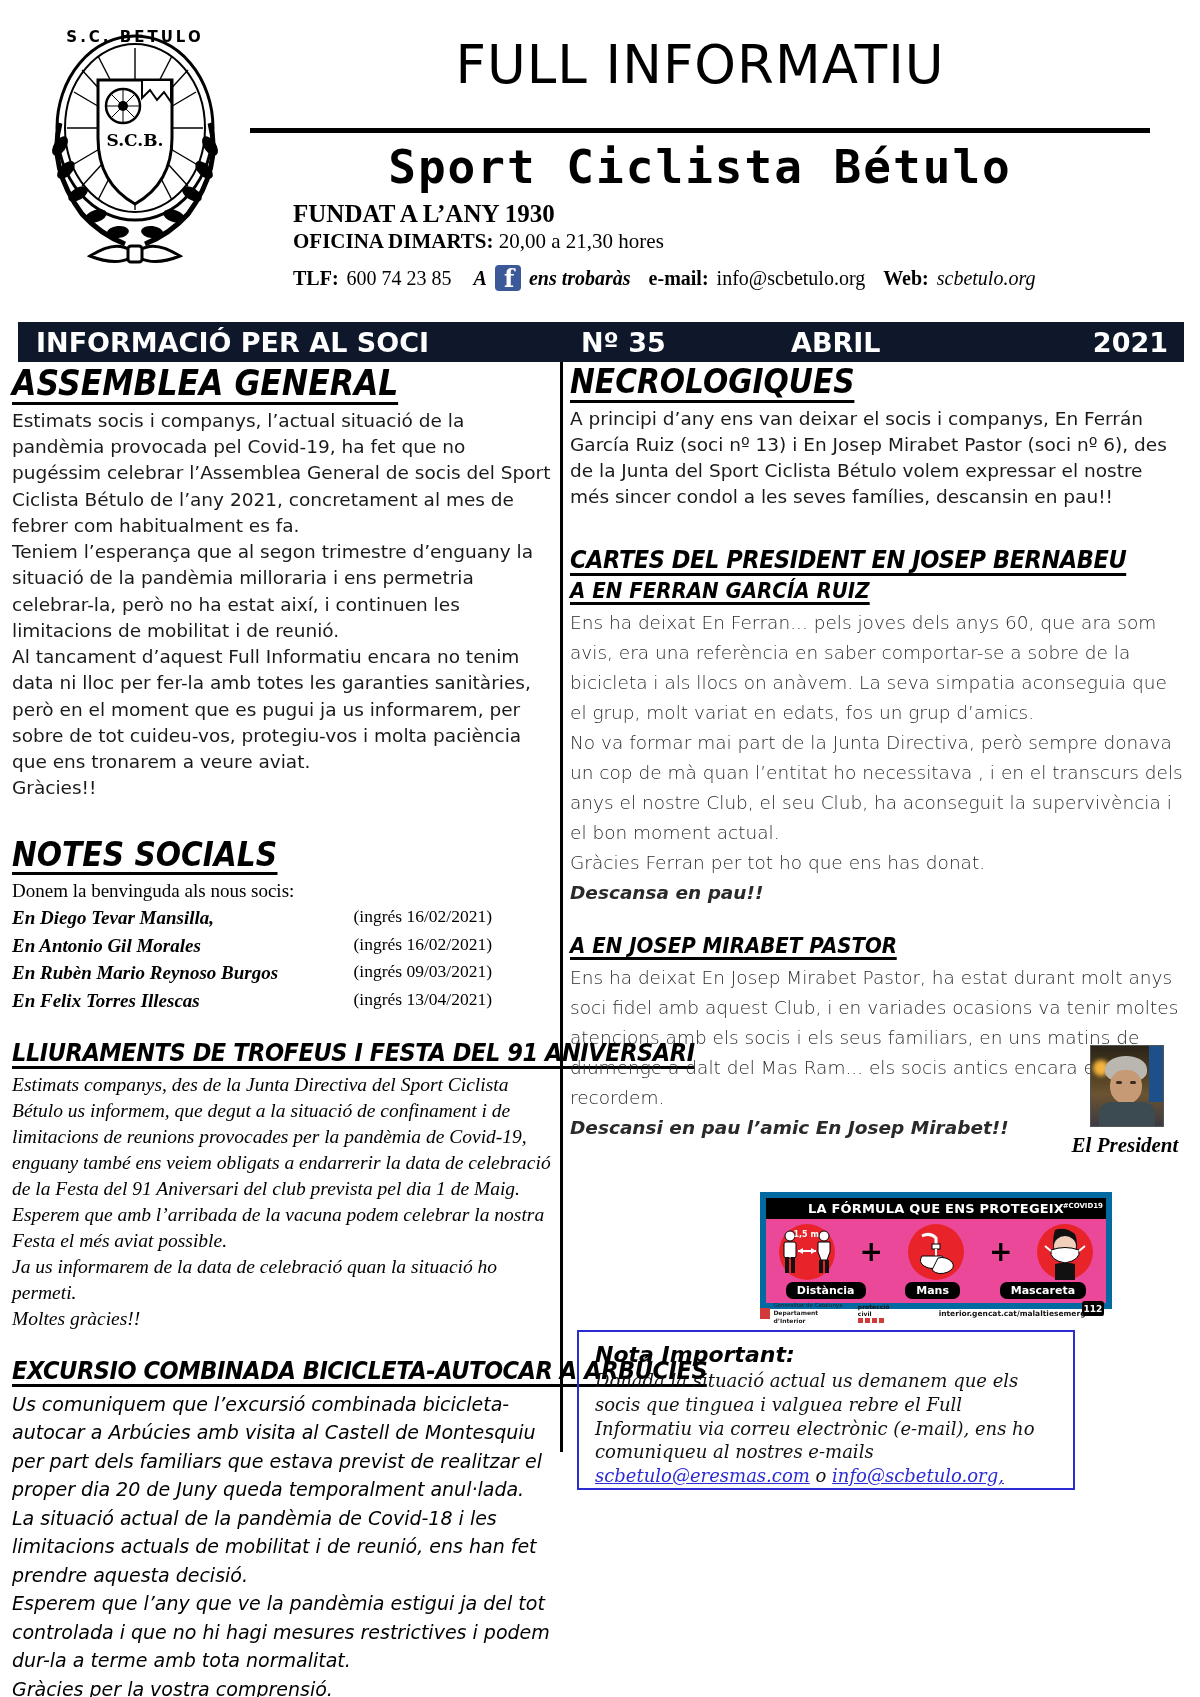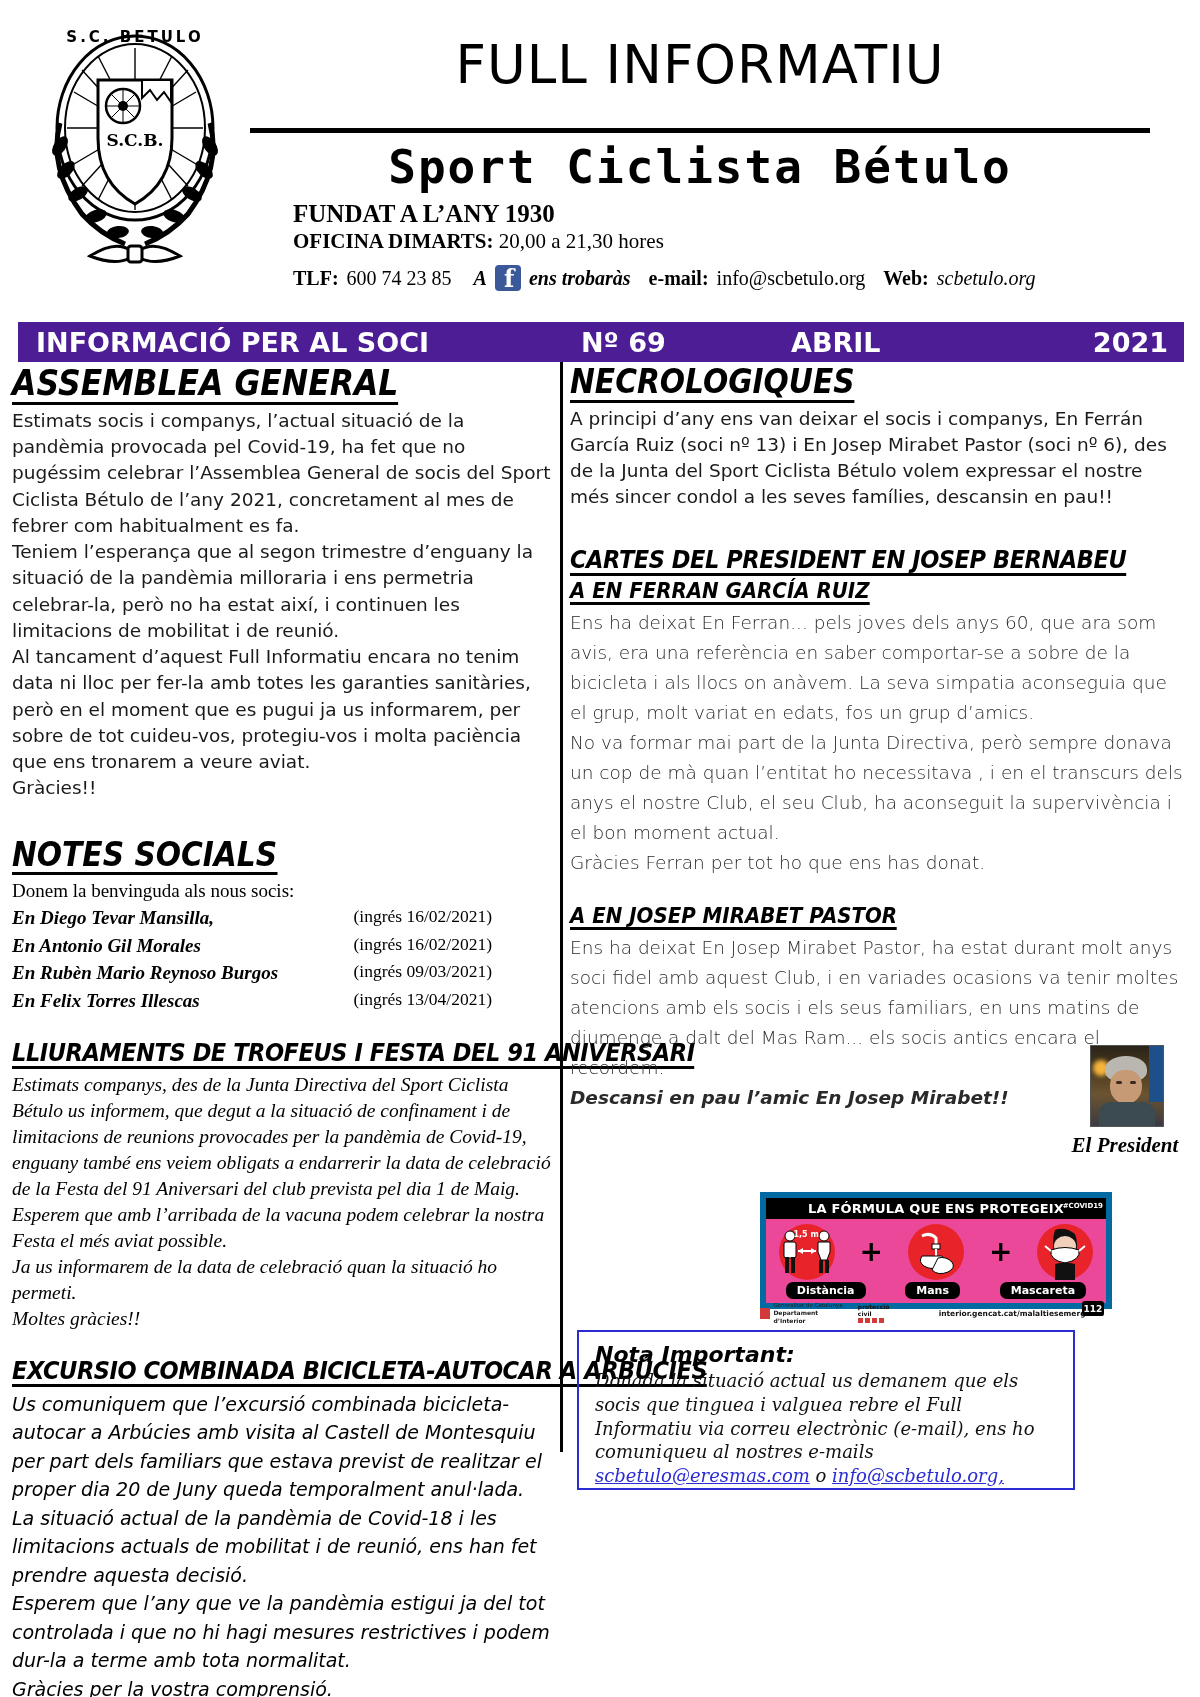--- a/index.html
+++ b/index.html
@@ -60,21 +60,21 @@
   }
   .fb-icon::after {
     content:"f"; position:absolute; left:9px; top:-1px;
     color:#fff; font-family:"DejaVu Serif", serif;
     font-size:24px; font-weight:bold;
   }
 
   
   .banner {
     position:absolute; left:18px; top:322px; width:1166px; height:40px;
-    background:#4c1d95; color:#fff;
+    background:#0f172a; color:#fff;
     font-family:"DejaVu Sans", sans-serif;
     font-weight:bold; font-size:27px;
     display:flex; align-items:center;
   }
   .banner .b1 { position:absolute; left:18px; letter-spacing:0px; }
   .banner .b2 { position:absolute; left:563px; }
   .banner .b3 { position:absolute; left:773px; }
   .banner .b4 { position:absolute; right:16px; }
 
   
@@ -286,21 +286,21 @@
     <span class="it">ens trobaràs</span>
     <b style="margin-left:10px">e-mail:</b>
     <span>info@scbetulo.org</span>
     <b style="margin-left:10px">Web:</b>
     <span class="it-norm">scbetulo.org</span>
   </div>
 </div>
 
 <div class="banner">
   <span class="b1">INFORMACIÓ PER AL SOCI</span>
-  <span class="b2">Nº 69</span>
+  <span class="b2">Nº 35</span>
   <span class="b3">ABRIL</span>
   <span class="b4">2021</span>
 </div>
 
 <div class="col-div"></div>
 
 <div class="colL">
 
   <div class="sec">
     <div class="hd-wrap"><div class="h-blk h-xl">ASSEMBLEA GENERAL</div></div>
@@ -362,20 +362,21 @@
   </div>
 
   <div class="gap-l"></div>
 
   <div class="sec">
     <div class="hd-wrap"><div class="h-blk h-md">CARTES DEL PRESIDENT EN JOSEP BERNABEU</div></div>
     <div class="hd-wrap"><div class="h-blk h-sm">A EN FERRAN GARCÍA RUIZ</div></div>
     <div class="t-hand-light">Ens ha deixat En Ferran... pels joves dels anys 60, que ara som avis, era una referència en saber comportar-se a sobre de la bicicleta i als llocs on anàvem. La seva simpatia aconseguia que el grup, molt variat en edats, fos un grup d’amics.</div>
     <div class="t-hand-light">No va formar mai part de la Junta Directiva, però sempre donava un cop de mà quan l’entitat ho necessitava , i en el transcurs dels anys el nostre Club, el seu Club, ha aconseguit la supervivència i el bon moment actual.</div>
     <div class="t-hand-light">Gràcies Ferran per tot ho que ens has donat.</div>
+    <div class="t-hand-light" style="font-weight:bold;font-style:italic">Descansa en pau!!</div>
   </div>
 
   <div class="gap-m"></div>
 
   <div class="sec">
     <div class="hd-wrap"><div class="h-blk h-sm">A EN JOSEP MIRABET PASTOR</div></div>
     <div class="t-hand-light">Ens ha deixat En Josep Mirabet Pastor, ha estat durant molt anys soci fidel amb aquest Club, i en variades ocasions va tenir moltes atencions amb els socis i els seus familiars, en uns matins de diumenge a dalt del Mas Ram... els socis antics encara el recordem.</div>
     <div class="t-hand-light" style="font-weight:bold;font-style:italic">Descansi en pau l’amic En Josep Mirabet!!</div>
   </div>
 </div>

